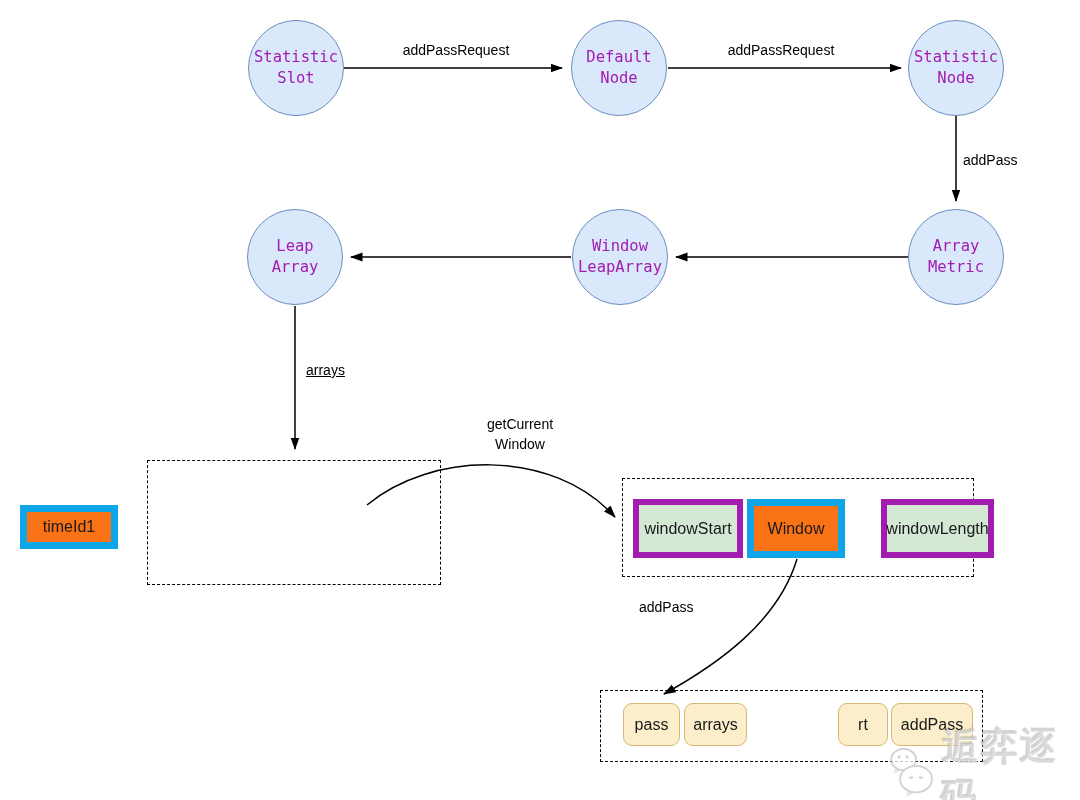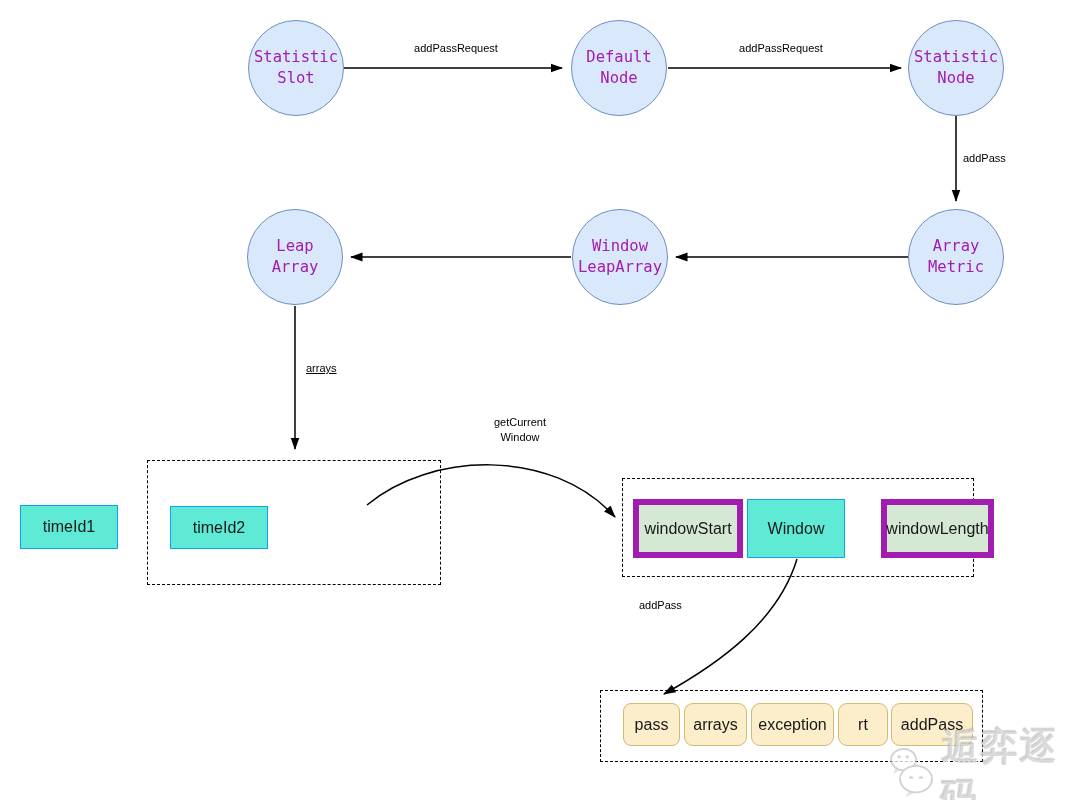--- a/index.html
+++ b/index.html
@@ -50,26 +50,26 @@
   .cell {
     position: absolute;
     display: flex;
     align-items: center;
     justify-content: center;
     font-size: 16px;
     color: #18191a;
     z-index: 3;
     box-sizing: border-box;
   }
-  .cell.red   { background: #5eead4; border: 1px solid #0ea5e9; }
+  .cell.red   { background: #f97316; border: 7px solid #0ea5e9; }
   .cell.green { background: #d5e8d4; border: 6px solid #a21caf; }
   .cell.yellow{ background: #fceecb; border: 1px solid #d6b872; border-radius: 9px; }
   .edge-label {
     position: absolute;
-    font-size: 11px;
+    font-size: 14px;
     color: #000000;
     white-space: pre-line;
     z-index: 4;
   }
   .edge-label.centered { text-align: center; }
   #watermark {
     position: absolute;
     left: 884px;
     top: 722px;
     display: flex;
@@ -128,29 +128,27 @@
   <div class="edge-label" style="left:306px; top:362px;text-decoration:underline;">arrays</div>
   <div class="edge-label centered" style="left:450px; top:415px; width:140px; line-height:1.4;">getCurrent
 Window</div>
   <div class="edge-label" style="left:639px; top:599px;">addPass</div>
 
   <div class="dashed-box" style="left:147px; top:460px; width:294px; height:125px;"></div>
   <div class="dashed-box" style="left:622px; top:478px; width:352px; height:99px;"></div>
   <div class="dashed-box" style="left:600px; top:690px; width:383px; height:72px;"></div>
 
   <div class="cell red" style="left:20px; top:505px; width:98px; height:44px;">timeId1</div>
-  <div class="cell red" style="left:170px; top:506px; width:98px; height:43px;">timeId2</div>
 
   <div class="cell green" style="left:633px; top:499px; width:110px; height:59px;">windowStart</div>
   <div class="cell red" style="left:747px; top:499px; width:98px; height:59px;">Window</div>
   <div class="cell green" style="left:881px; top:499px; width:113px; height:59px;">windowLength</div>
 
-  <div class="cell yellow" style="left:623px; top:703px; width:57px; height:43px;border-radius:8px;">pass</div>
+  <div class="cell yellow" style="left:623px; top:703px; width:57px; height:43px;">pass</div>
   <div class="cell yellow" style="left:684px; top:703px; width:63px; height:43px;">arrays</div>
-  <div class="cell yellow" style="left:751px; top:703px; width:83px; height:43px;">exception</div>
   <div class="cell yellow" style="left:838px; top:703px; width:50px; height:43px;">rt</div>
   <div class="cell yellow" style="left:891px; top:703px; width:82px; height:43px;">addPass</div>
 
   <div id="watermark">
     <svg id="watermark-icon" width="62" height="60" viewBox="0 0 62 60">
       <g stroke="#c4c4c4" stroke-width="2" fill="#ffffff" opacity="0.9">
         <ellipse cx="22" cy="16" rx="14" ry="12"></ellipse>
         <path d="M13,26 L10,32 L19,28 Z" stroke="none" fill="#c4c4c4" opacity="0.6"></path>
         <ellipse cx="36" cy="38" rx="18" ry="15"></ellipse>
         <path d="M28,51 L24,58 L35,53 Z" stroke="none" fill="#c4c4c4" opacity="0.6"></path>

